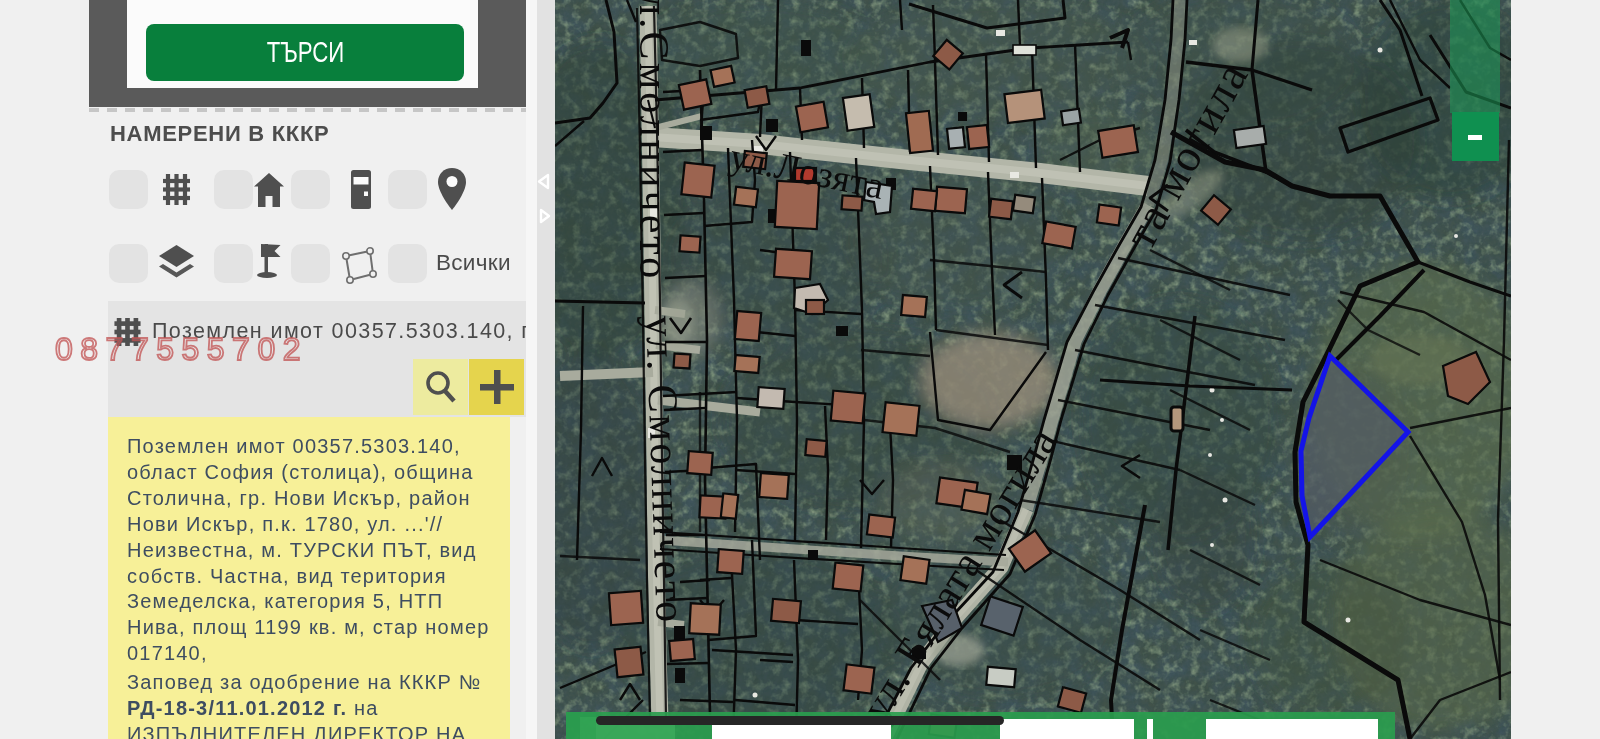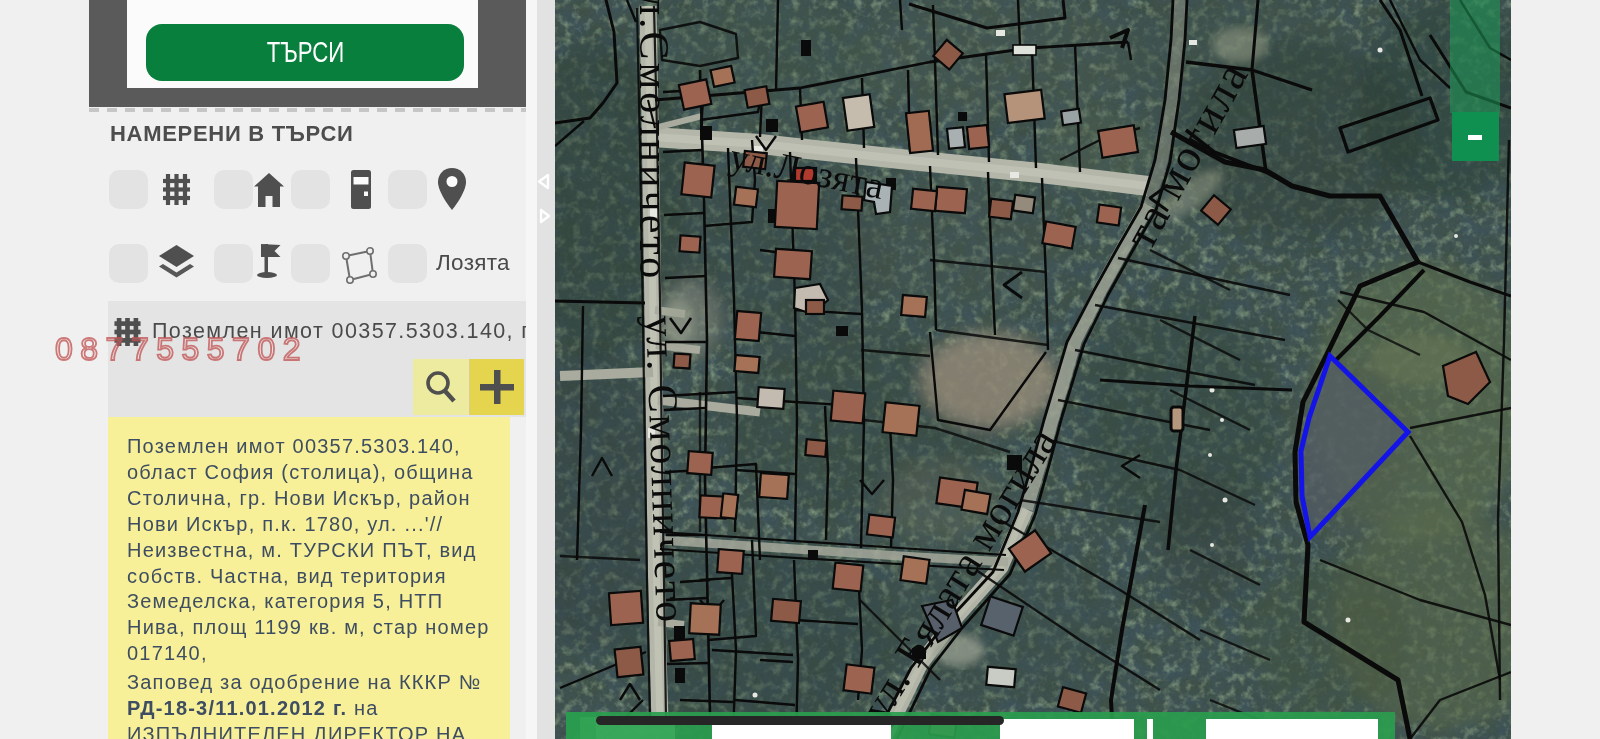--- a/index.html
+++ b/index.html
@@ -5,27 +5,27 @@
   html,body{margin:0;padding:0;}
   body{width:1600px;height:739px;overflow:hidden;background:#f0f0f0;
        font-family:"Liberation Sans", sans-serif;position:relative;}
   .abs{position:absolute;}
 </style>
 </head>
 <body>
 
 <div class="abs" style="left:89px;top:0;width:448px;height:107px;background:#5a5a5a;"></div>
 <div class="abs" style="left:127px;top:0;width:351px;height:88px;background:#fbfbfb;"></div>
-<div class="abs" style="left:146px;top:24px;width:318px;height:57px;background:#087f3c;border-radius:16px;
+<div class="abs" style="left:146px;top:24px;width:318px;height:57px;background:#087f3c;border-radius:8px;
      color:#fff;font-size:30px;text-align:center;line-height:56px;"><span style="display:inline-block;transform:scaleX(0.74);">ТЪРСИ</span></div>
 
 <div class="abs" style="left:89px;top:108px;width:446px;height:4px;
      background:repeating-linear-gradient(90deg,#c6c6c6 0 10px,#f0f0f0 10px 18px);"></div>
 
-<div class="abs" style="left:110px;top:121px;font-size:22px;font-weight:bold;color:#4d4d4d;letter-spacing:0.7px;">НАМЕРЕНИ В ТЪРСИ</div>
+<div class="abs" style="left:110px;top:121px;font-size:22px;font-weight:bold;color:#4d4d4d;letter-spacing:0.7px;">НАМЕРЕНИ В КККР</div>
 
 <div class="abs" style="left:109px;top:170px;width:39px;height:39px;background:#e3e3e3;border-radius:10px;"></div>
 <div class="abs" style="left:214px;top:170px;width:39px;height:39px;background:#e3e3e3;border-radius:10px;"></div>
 <div class="abs" style="left:291px;top:170px;width:39px;height:39px;background:#e3e3e3;border-radius:10px;"></div>
 <div class="abs" style="left:388px;top:170px;width:39px;height:39px;background:#e3e3e3;border-radius:10px;"></div>
 <div class="abs" style="left:109px;top:244px;width:39px;height:39px;background:#e3e3e3;border-radius:10px;"></div>
 <div class="abs" style="left:214px;top:244px;width:39px;height:39px;background:#e3e3e3;border-radius:10px;"></div>
 <div class="abs" style="left:291px;top:244px;width:39px;height:39px;background:#e3e3e3;border-radius:10px;"></div>
 <div class="abs" style="left:388px;top:244px;width:39px;height:39px;background:#e3e3e3;border-radius:10px;"></div>
 
@@ -64,21 +64,21 @@
 </svg>
 <svg class="abs" style="left:340px;top:247px;" width="37" height="38" viewBox="0 0 37 38">
  <path fill="none" stroke="#6f6f6f" stroke-width="2" d="M6 9 L30 4 L33 27 L10 33 Z"></path>
  <g fill="#f0f0f0" stroke="#6f6f6f" stroke-width="1.6">
   <circle cx="6" cy="9" r="3.2"></circle>
       <circle cx="30" cy="4" r="3.2"></circle>
       <circle cx="33" cy="27" r="3.2"></circle>
       <circle cx="10" cy="33" r="3.2"></circle>
  </g>
 </svg>
-<div class="abs" style="left:436px;top:250px;font-size:22.5px;color:#4a4a4a;letter-spacing:0.3px;">Лозята</div>
+<div class="abs" style="left:436px;top:250px;font-size:22.5px;color:#4a4a4a;letter-spacing:0.3px;">Всички</div>
 
 <div class="abs" style="left:108px;top:301px;width:418px;height:116px;background:#e4e4e4;"></div>
 <svg class="abs" style="left:114px;top:318px;" width="27" height="28" viewBox="0 0 28 30">
  <g stroke="#4f4f4f" stroke-width="5">
   <line x1="5" y1="0" x2="5" y2="30"></line>
       <line x1="14" y1="0" x2="14" y2="30"></line>
       <line x1="23" y1="0" x2="23" y2="30"></line>
   <line x1="0" y1="6" x2="28" y2="6"></line>
       <line x1="0" y1="15" x2="28" y2="15"></line>
       <line x1="0" y1="24" x2="28" y2="24"></line>

